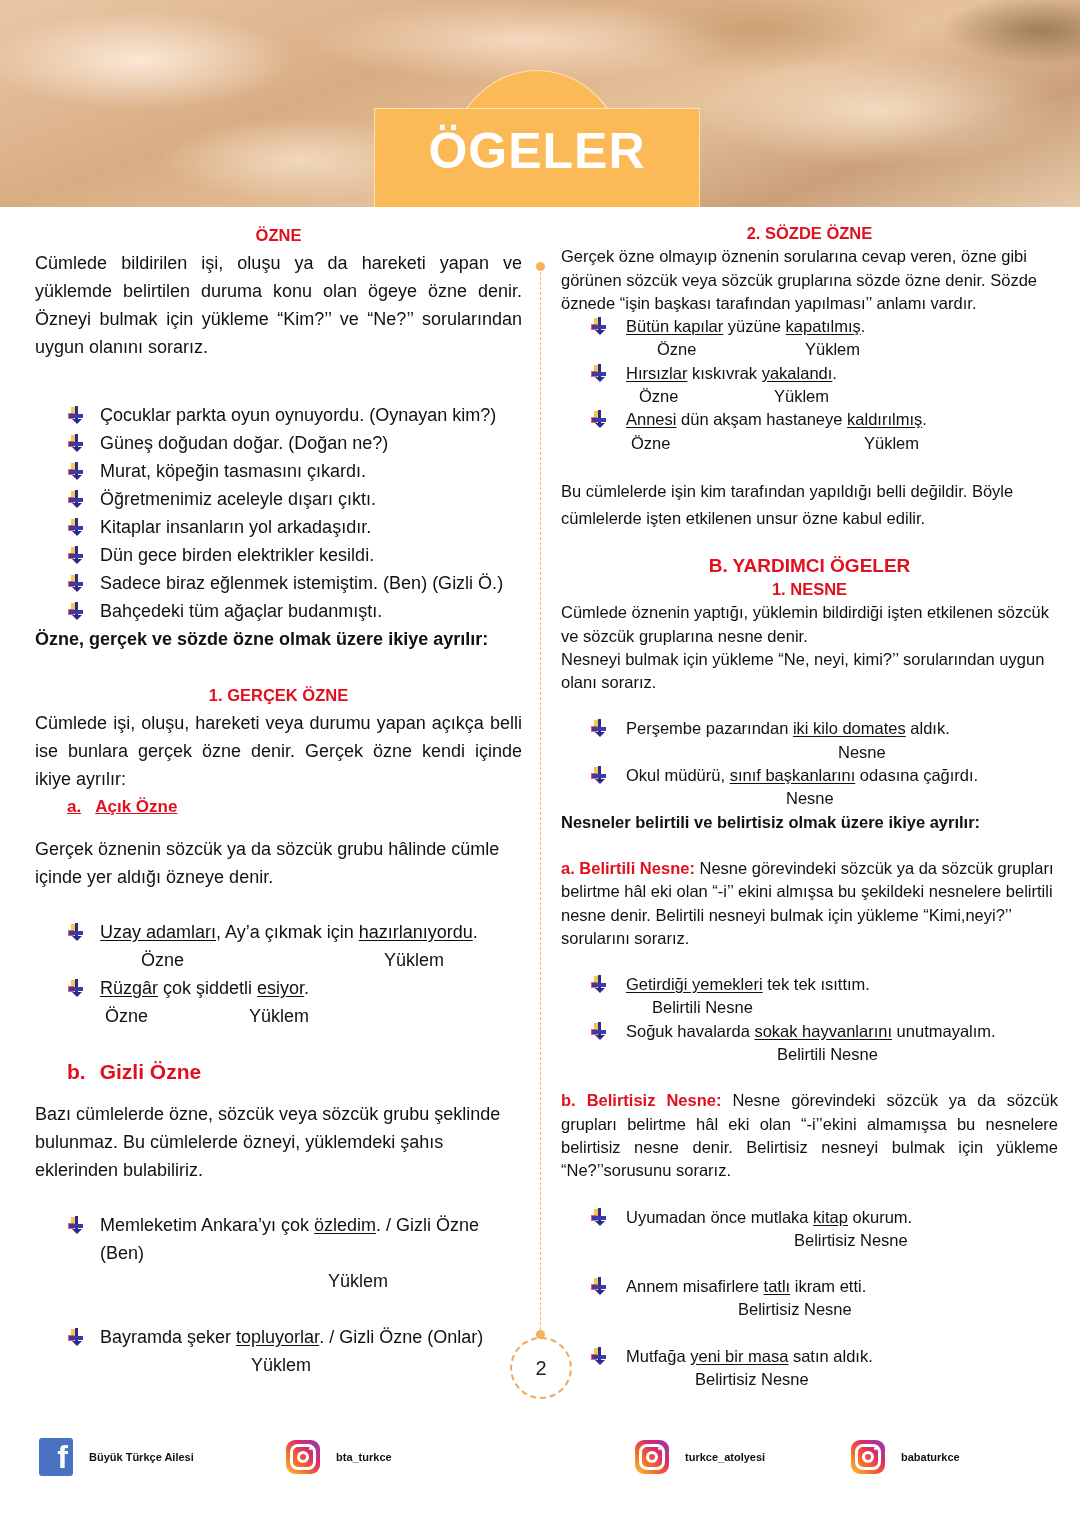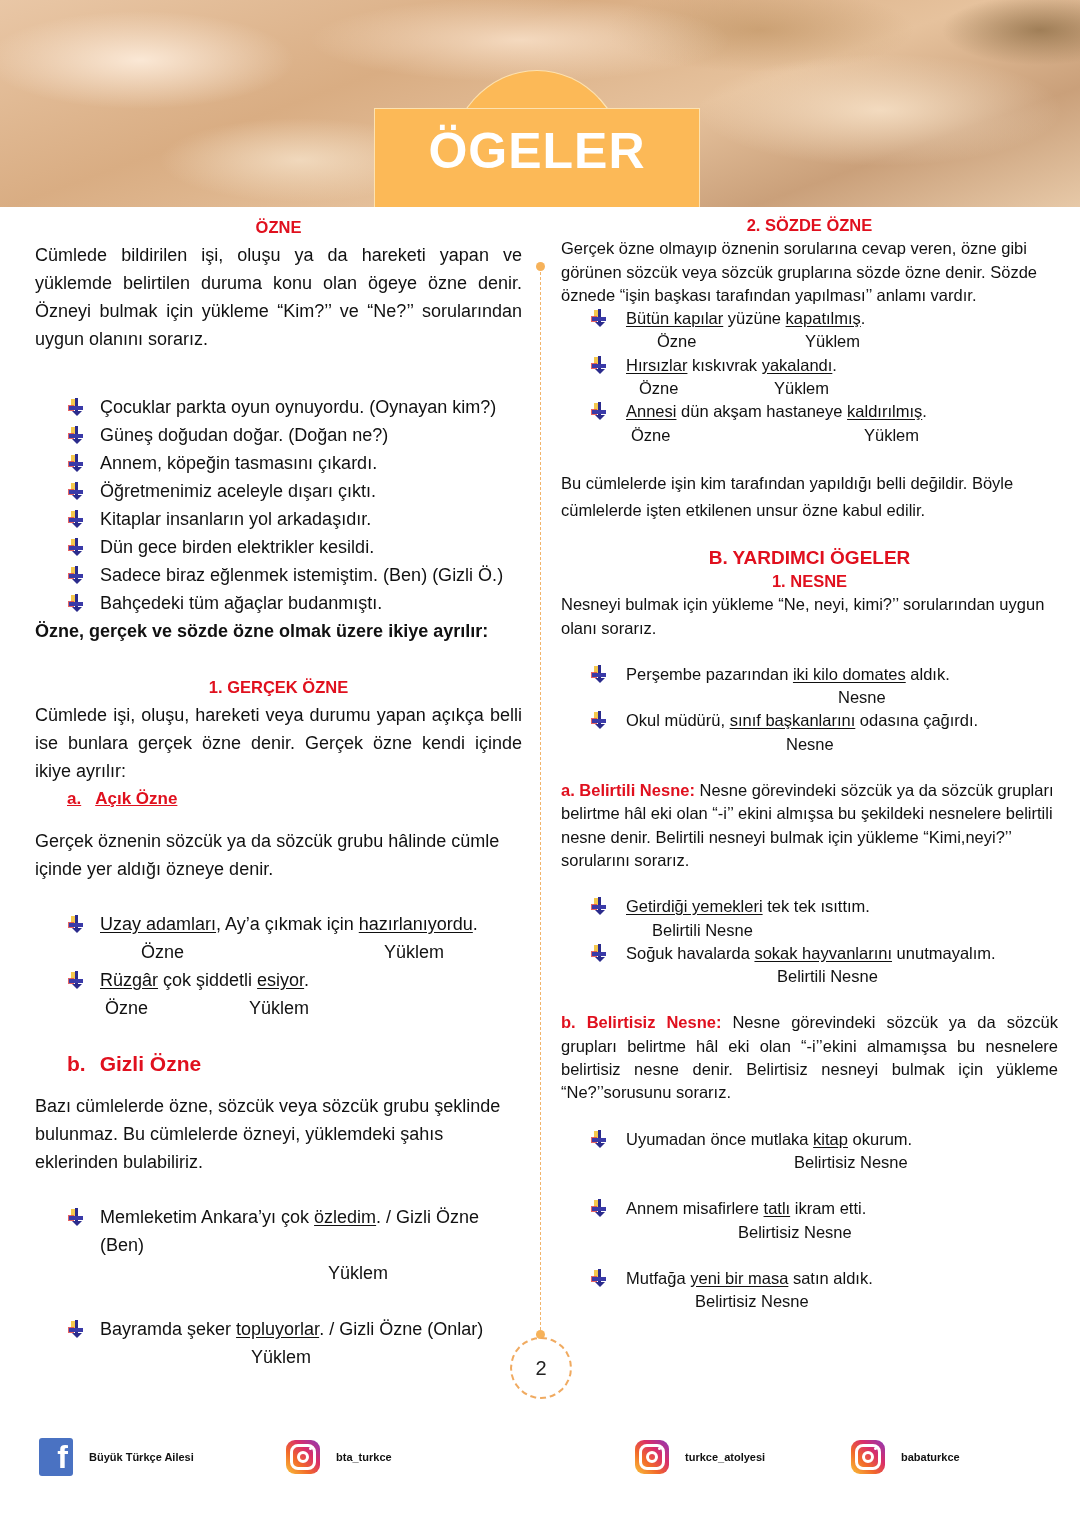--- a/index.html
+++ b/index.html
@@ -28,21 +28,21 @@
     position: absolute; left: 0; top: 38px; width: 326px; height: 99px;
     background: #fcb957; border: 1px solid #fde2b0; border-bottom: none;
   }
   .title-text {
     position: absolute; left: 0; top: 52px; width: 326px; text-align: center;
     color: #ffffff; font-weight: bold; font-size: 50px; letter-spacing: 1px;
     font-family: "Liberation Sans", sans-serif;
   }
 
   
-  .col { position: absolute; top: 214px; font-size: 18px; line-height: 28px; }
+  .col { position: absolute; top: 222px; font-size: 18px; line-height: 28px; }
   .col-left { left: 35px; width: 487px; }
   .col-right { left: 561px; width: 497px; font-size: 16.5px; line-height: 23.3px; }
 
   .h-red { color: #e0101e; font-weight: bold; text-align: center; }
   .justify { text-align: justify; }
   .bold { font-weight: bold; }
   .red { color: #e0101e; font-weight: bold; }
   u { text-decoration: underline; text-underline-offset: 2px; }
 
   .bullet-list { list-style: none; }
@@ -134,21 +134,21 @@
           <i class="b-v"></i>
           <i class="b-h"></i>
           <i class="b-a"></i>
         </span><span>Güneş doğudan doğar. (Doğan ne?)</span></li>
     <li><span class="bullet">
           <i class="b-y"></i>
           <i class="b-r"></i>
           <i class="b-v"></i>
           <i class="b-h"></i>
           <i class="b-a"></i>
-        </span><span>Annem, köpeğin tasmasını çıkardı.</span></li>
+        </span><span>Murat, köpeğin tasmasını çıkardı.</span></li>
     <li><span class="bullet">
           <i class="b-y"></i>
           <i class="b-r"></i>
           <i class="b-v"></i>
           <i class="b-h"></i>
           <i class="b-a"></i>
         </span><span>Öğretmenimiz aceleyle dışarı çıktı.</span></li>
     <li><span class="bullet">
           <i class="b-y"></i>
           <i class="b-r"></i>
@@ -287,20 +287,21 @@
   </ul>
   <div class="label-line">
     <span style="left:70px;">Özne</span>
     <span style="left:303px;">Yüklem</span>
   </div>
 
   <p style="margin-top:23px; line-height:27px;">Bu cümlelerde işin kim tarafından yapıldığı belli değildir. Böyle cümlelerde işten etkilenen unsur özne kabul edilir.</p>
 
   <div class="h-red" style="font-size:19px; margin-top:22px; line-height:24px;">B. YARDIMCI ÖGELER</div>
   <div class="h-red">1. NESNE</div>
+  <p>Cümlede öznenin yaptığı, yüklemin bildirdiği işten etkilenen sözcük ve sözcük gruplarına nesne denir.</p>
   <p>Nesneyi bulmak için yükleme “Ne, neyi, kimi?’’ sorularından uygun olanı sorarız.</p>
 
   <ul class="bullet-list" style="margin-top:23px;">
     <li><span class="bullet">
           <i class="b-y"></i>
           <i class="b-r"></i>
           <i class="b-v"></i>
           <i class="b-h"></i>
           <i class="b-a"></i>
         </span><span>Perşembe pazarından </span><u>iki kilo domates</u><span> aldık.</span></li>
@@ -313,20 +314,21 @@
           <i class="b-y"></i>
           <i class="b-r"></i>
           <i class="b-v"></i>
           <i class="b-h"></i>
           <i class="b-a"></i>
         </span><span>Okul müdürü, </span><u>sınıf başkanlarını</u><span> odasına çağırdı.</span></li>
   </ul>
   <div class="label-line">
     <span style="left:225px;">Nesne</span>
   </div>
+  <p class="bold">Nesneler belirtili ve belirtisiz olmak üzere ikiye ayrılır:</p>
 
   <p style="margin-top:23px;"><span class="red">a. Belirtili Nesne:</span><span> Nesne görevindeki sözcük ya da sözcük grupları belirtme hâl eki olan “-i’’ ekini almışsa bu şekildeki nesnelere belirtili nesne denir. Belirtili nesneyi bulmak için yükleme “Kimi,neyi?’’ sorularını sorarız.</span></p>
 
   <ul class="bullet-list" style="margin-top:23px;">
     <li><span class="bullet">
           <i class="b-y"></i>
           <i class="b-r"></i>
           <i class="b-v"></i>
           <i class="b-h"></i>
           <i class="b-a"></i>

